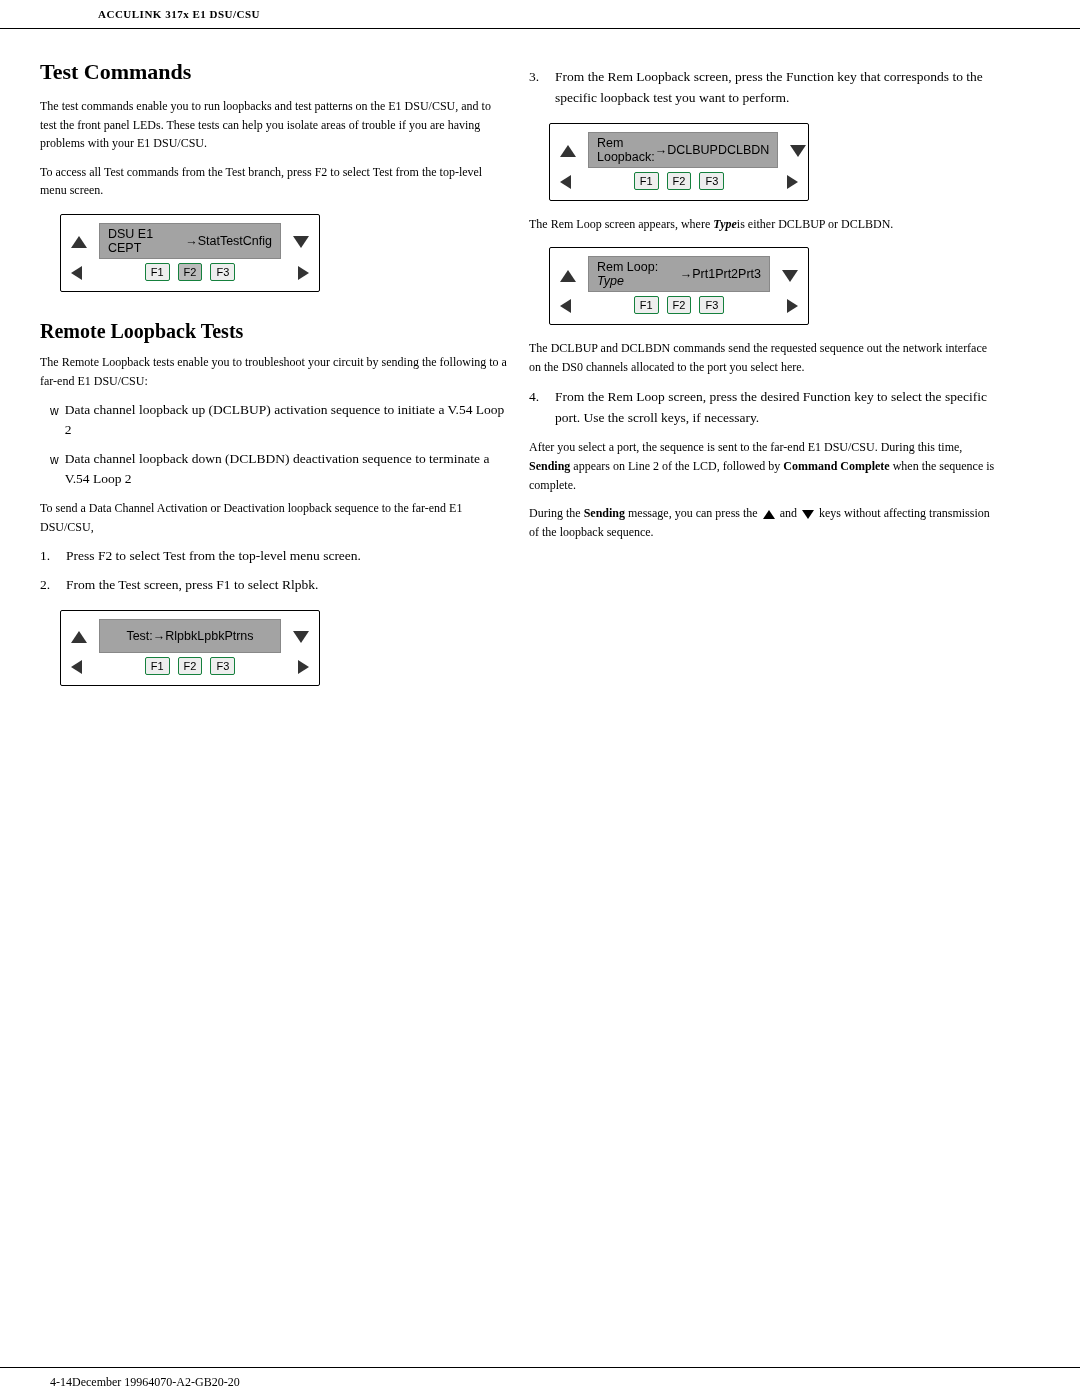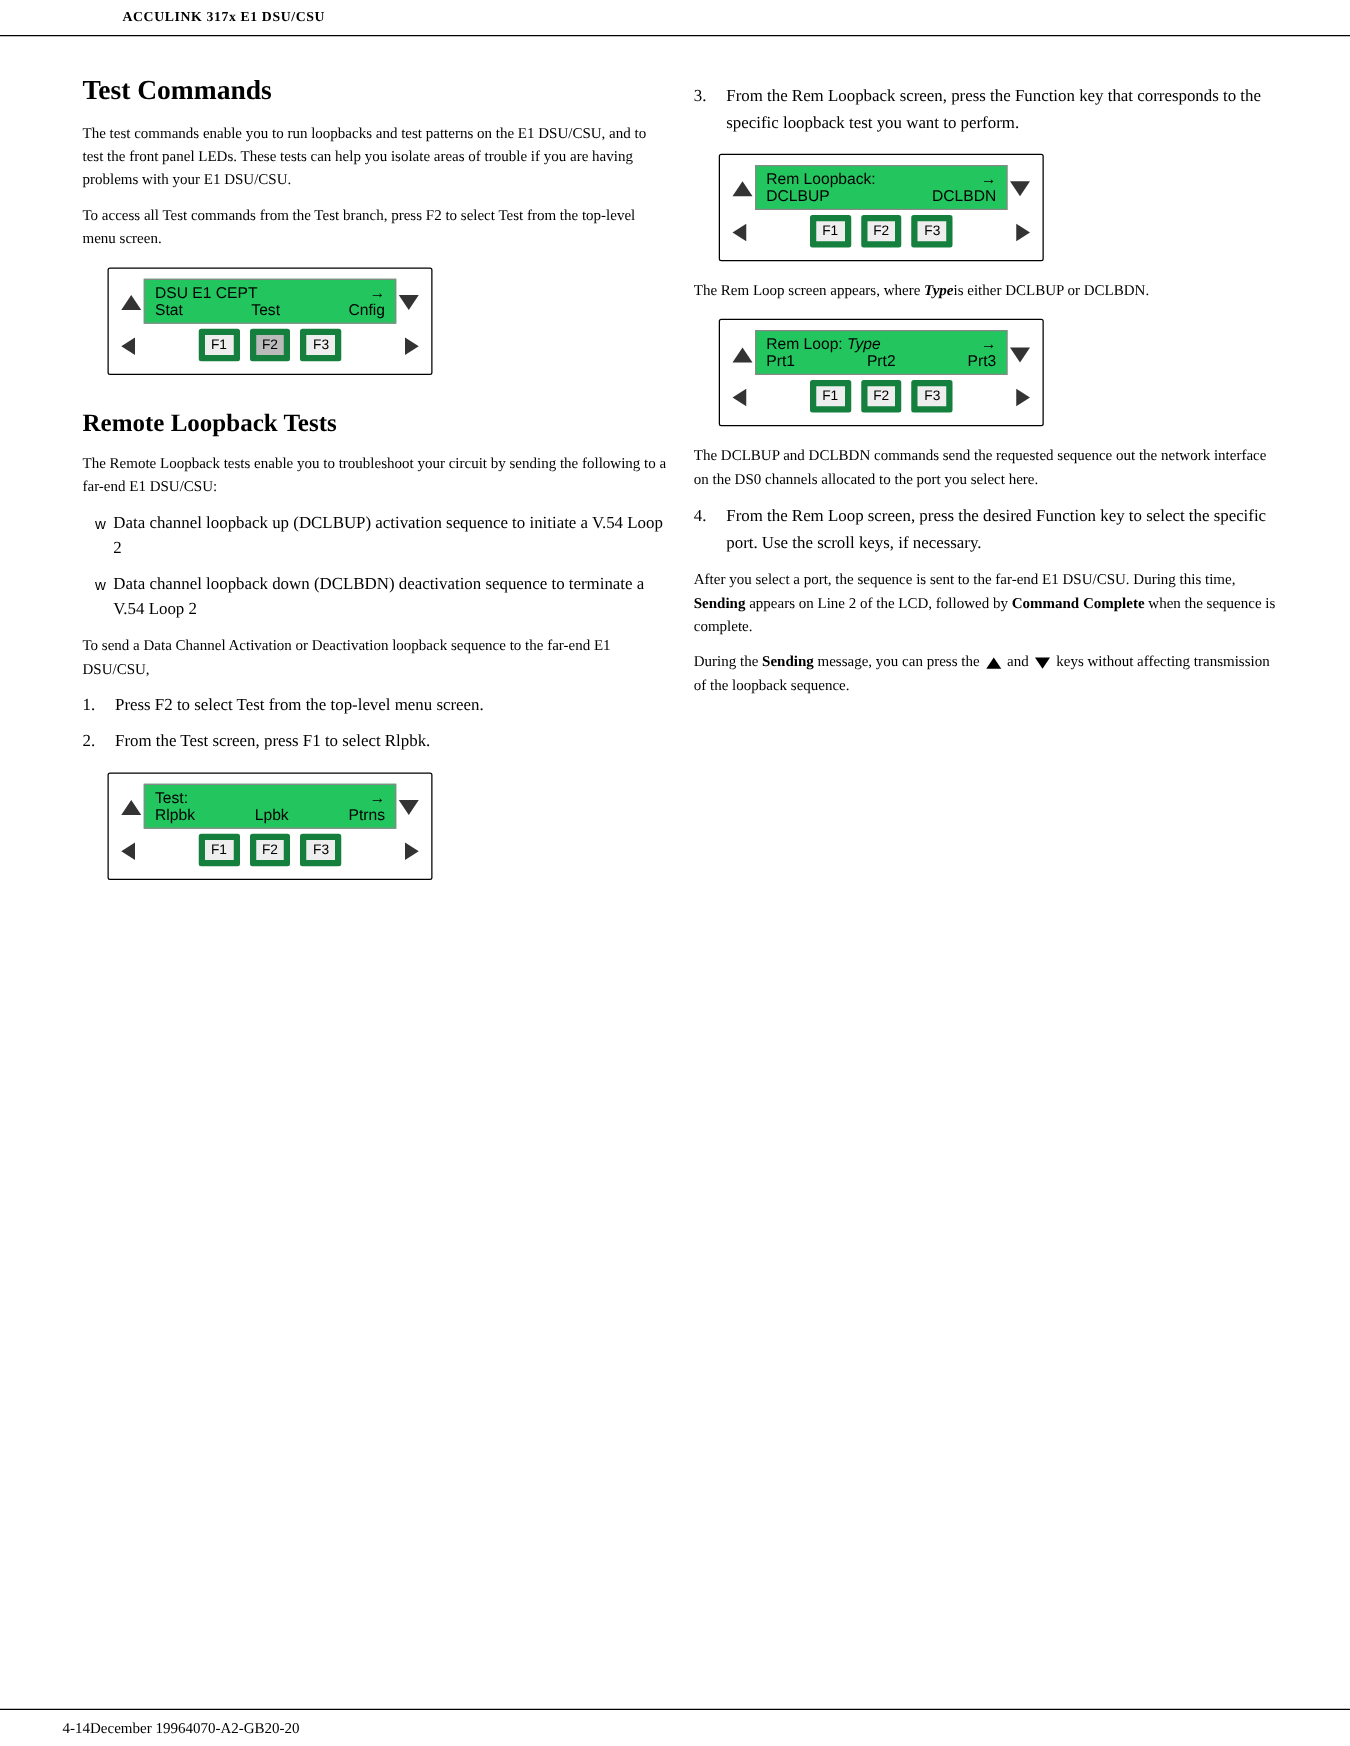--- a/index.html
+++ b/index.html
@@ -40,21 +40,21 @@
       left: 0;
       right: 0;
       padding: 7px 50px;
       display: flex;
       justify-content: flex-start;
       align-items: center;
       font-size: 12px;
     }
     
     .content {
-      padding: 30px 50px 60px 66px;
+      padding: 30px 50px 60px 40px;
       display: flex;
       gap: 19px;
     }
     .col-left {
       flex: 1;
       max-width: 470px;
     }
     .col-right {
       flex: 1;
       max-width: 470px;
@@ -126,36 +126,36 @@
     }
     .lcd-row {
       display: flex;
       align-items: center;
       justify-content: space-between;
       margin-bottom: 4px;
     }
     .lcd-screen {
       border: 1px solid #888;
       flex: 1;
-      margin: 0 2px;
+      margin: 0 12px;
       padding: 3px 8px;
       font-size: 12.5px;
       min-height: 34px;
       display: flex;
-      flex-direction: column;
+      flex-direction: row;
       justify-content: center;
-      background: #22c55e;
+      background: #a3a3a3;
     }
     .lcd-screen-line {
       display: flex;
       justify-content: space-between;
       align-items: center;
     }
     .lcd-btn {
-      border: 5px solid #15803d;
+      border: 1px solid #15803d;
       border-radius: 2px;
       padding: 2px 5px;
       font-size: 11px;
       background: #eee;
       display: inline-block;
       min-width: 22px;
       text-align: center;
     }
     .lcd-tri-up {
       display: inline-block;

